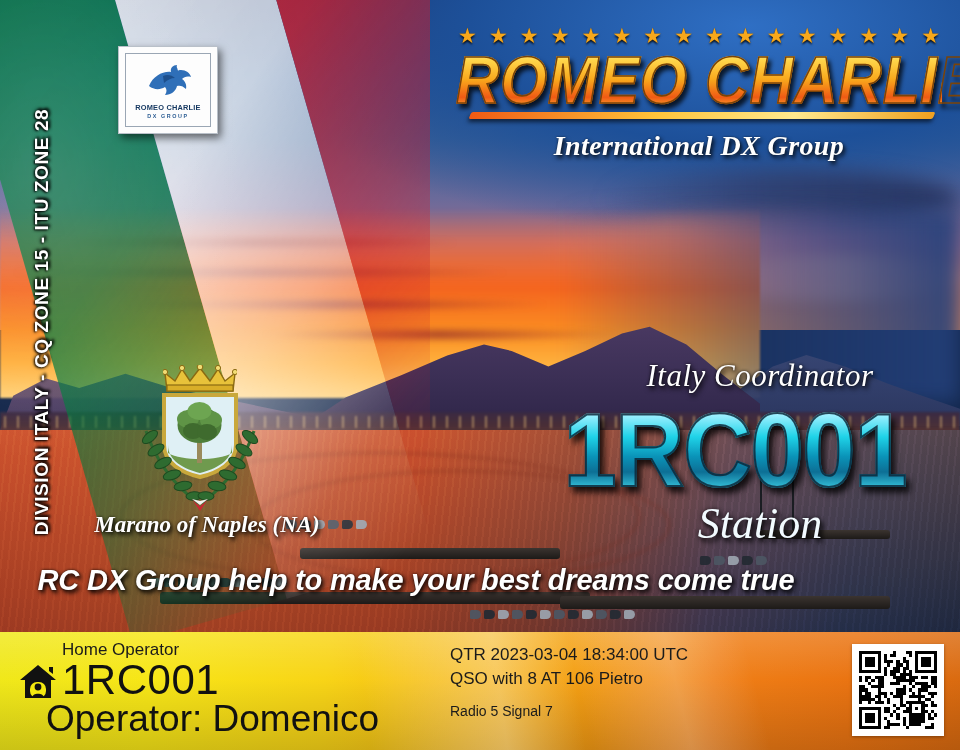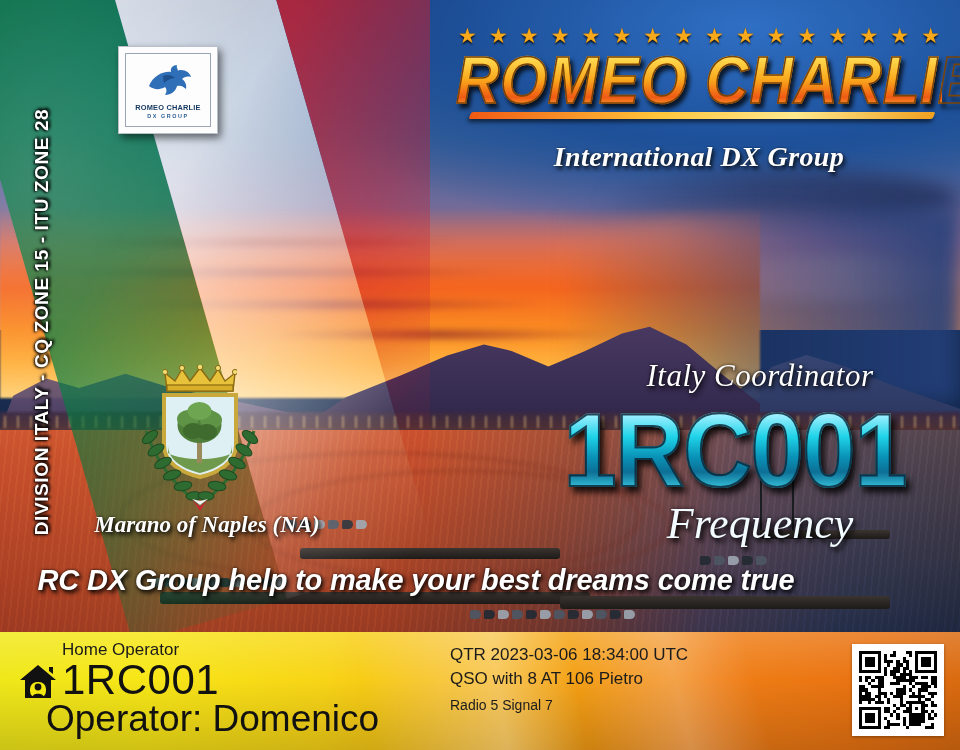--- a/index.html
+++ b/index.html
@@ -182,21 +182,20 @@
     position:absolute; left:470px; top:112px; width:464px; height:7px;
     background:linear-gradient(90deg,#ef5a14,#ffc43a 40%,#ffe98e 70%,#f0a020);
     border-radius:2px; transform:skewX(-22deg);
     box-shadow:0 3px 4px rgba(0,0,0,.6);
   }
   .rc-sub {
     position:absolute; left:456px; top:130px; width:486px; text-align:center;
     font-size:28px; font-style:italic; font-weight:bold; color:#fff;
     font-family:"Liberation Serif", serif; letter-spacing:.4px;
     text-shadow:2px 3px 4px rgba(0,0,0,.85), 0 0 2px rgba(0,0,0,.6);
-    margin-top:11px;
   }
 
   
   .coa { position:absolute; left:120px; top:365px; width:160px; height:150px; }
   .coa-crown { position:absolute; left:43px; top:0; width:74px; height:28px; }
   .coa-shield { position:absolute; left:40px; top:26px; width:80px; height:88px; }
   .coa-wreath { position:absolute; left:10px; top:62px; width:140px; height:86px; }
 
   .marano {
     position:absolute; left:72px; top:512px; width:270px; text-align:center;
@@ -248,21 +247,21 @@
       linear-gradient(76deg, rgba(255,255,255,0) 60%, rgba(255,255,255,.22) 70%, rgba(255,255,255,0) 78%),
       linear-gradient(180deg, rgba(255,255,255,.16) 0%, rgba(0,0,0,0) 40%, rgba(0,0,0,.16) 100%);
   }
   .home-label { position:absolute; left:62px; top:640px; font-size:17px; color:#1a1a1a; }
   .home-icon  { position:absolute; left:18px; top:662px; width:40px; height:40px; }
   .home-call  { position:absolute; left:62px; top:657px; font-size:42px; color:#111; letter-spacing:.5px; line-height:46px; }
   .home-op    { position:absolute; left:46px; top:703px; font-size:37px; color:#111; line-height:32px; }
 
   .qso { position:absolute; left:450px; top:643px; }
   .qso .l  { font-size:17px; color:#1b1b1b; line-height:23.5px; white-space:nowrap; }
-  .qso .sm { font-size:14px; color:#1b1b1b; line-height:23px; margin-top:4px; white-space:nowrap; }
+  .qso .sm { font-size:14px; color:#1b1b1b; line-height:23px; margin-top:10px; white-space:nowrap; }
 
   .qr { position:absolute; left:852px; top:644px; width:92px; height:92px;
         background:#fff; padding:7px; box-shadow:0 1px 3px rgba(0,0,0,.35); }
   .qr svg { display:block; }
 </style>
 </head>
 <body>
 
 <div id="card">
 
@@ -431,21 +430,21 @@
         <ellipse cx="76" cy="69" rx="8" ry="4.2" transform="rotate(4 76 69)"></ellipse>
       </g>
       <path d="M62 72 L70 80 L78 72 L70 84 Z" fill="#ce2334"></path>
       <path d="M62 72 L70 78 L78 72 L70 74 Z" fill="#f2f2f2"></path>
     </svg>
   </div>
   <div class="marano">Marano of Naples (NA)</div>
 
   <div class="coord">Italy Coordinator</div>
   <div class="callsign">1RC001</div>
-  <div class="opname">Frequency</div>
+  <div class="opname">Station</div>
 
   <div class="tagline">RC DX Group help to make your best dreams come true</div>
 
   <div class="footer">
     <div class="sheen"></div>
   </div>
 
   <div class="home-label">Home Operator</div>
 
   <span class="home-icon">
@@ -455,21 +454,21 @@
       <rect x="12" y="20" width="16" height="16" rx="7" fill="#f3e90f"></rect>
       <circle cx="20" cy="25" r="3.4" fill="#111"></circle>
       <path d="M13.6 36 C14.6 30.2 25.4 30.2 26.4 36 Z" fill="#111"></path>
     </svg>
   </span>
 
   <div class="home-call">1RC001</div>
   <div class="home-op">Operator: Domenico</div>
 
   <div class="qso">
-    <div class="l">QTR 2023-03-06 18:34:00 UTC</div>
+    <div class="l">QTR 2023-03-04 18:34:00 UTC</div>
     <div class="l">QSO with 8 AT 106 Pietro</div>
     <div class="sm">Radio 5 Signal 7</div>
   </div>
 
   <div class="qr">
     <svg id="qrsvg" width="78" height="78" viewBox="0 0 25 25" shape-rendering="crispEdges">
         <rect x="0" y="0" width="25" height="25" fill="#fff"></rect>
         <rect x="11" y="0" width="1" height="1" fill="#000"></rect>
         <rect x="15" y="0" width="1" height="1" fill="#000"></rect>
         <rect x="16" y="0" width="1" height="1" fill="#000"></rect>

